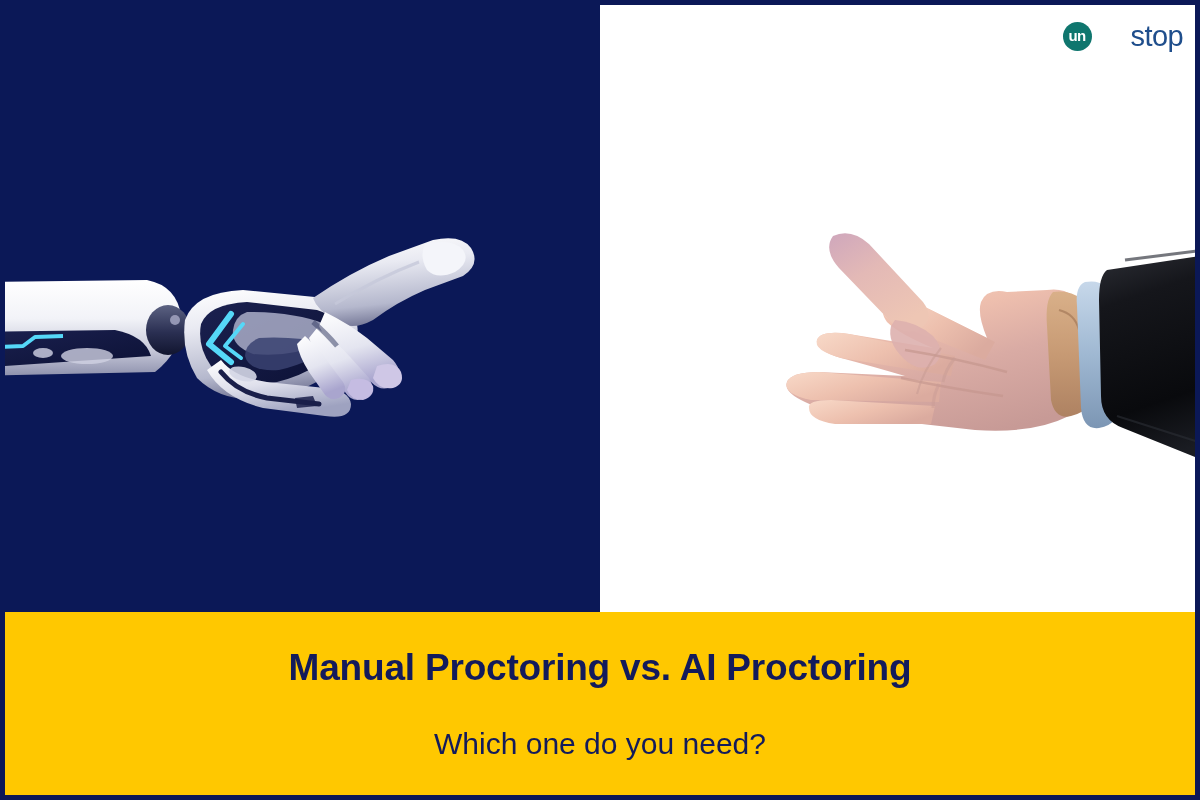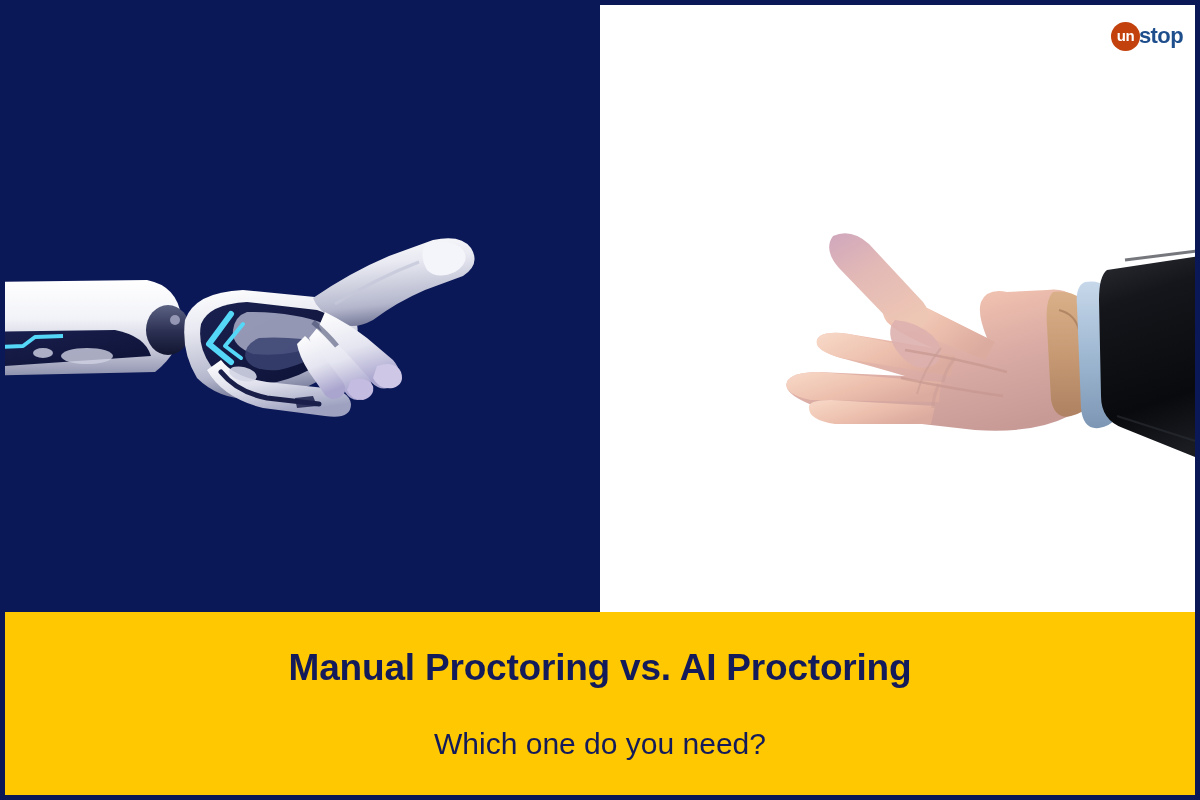--- a/index.html
+++ b/index.html
@@ -72,39 +72,40 @@
     top: 16px;
     display: flex;
     align-items: center;
     height: 30px;
     z-index: 5;
   }
   .logo-mark {
     width: 29px;
     height: 29px;
     border-radius: 50%;
-    background: #c2410c;
+    background: #0f766e;
     color: #ffffff;
     font-size: 15px;
     font-weight: bold;
     letter-spacing: -0.5px;
     display: flex;
     align-items: center;
     justify-content: center;
     line-height: 1;
     box-sizing: border-box;
     padding-bottom: 1px;
   }
   .logo-word {
     color: #1F4E8C;
-    font-size: 22px;
-    font-weight: bold;
+    font-size: 29px;
+    font-weight: normal;
     letter-spacing: -0.6px;
     margin-left: -1px;
     line-height: 1;
+    padding-left: 40px;
   }
 
   
   .caption-band {
     position: absolute;
     left: 0;
     top: 607px;
     width: 1190px;
     height: 183px;
     background: #FFC800;

